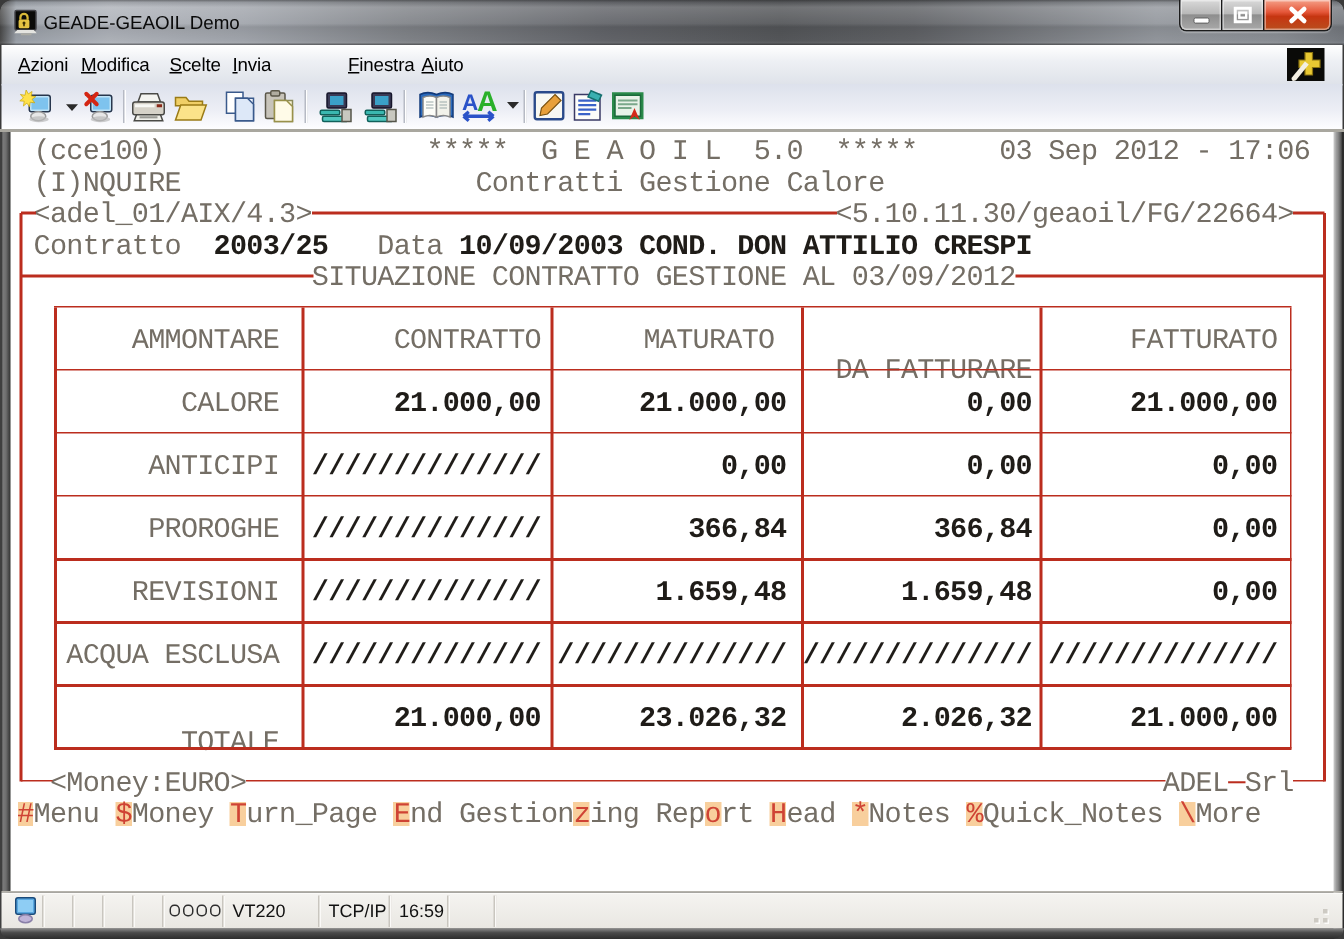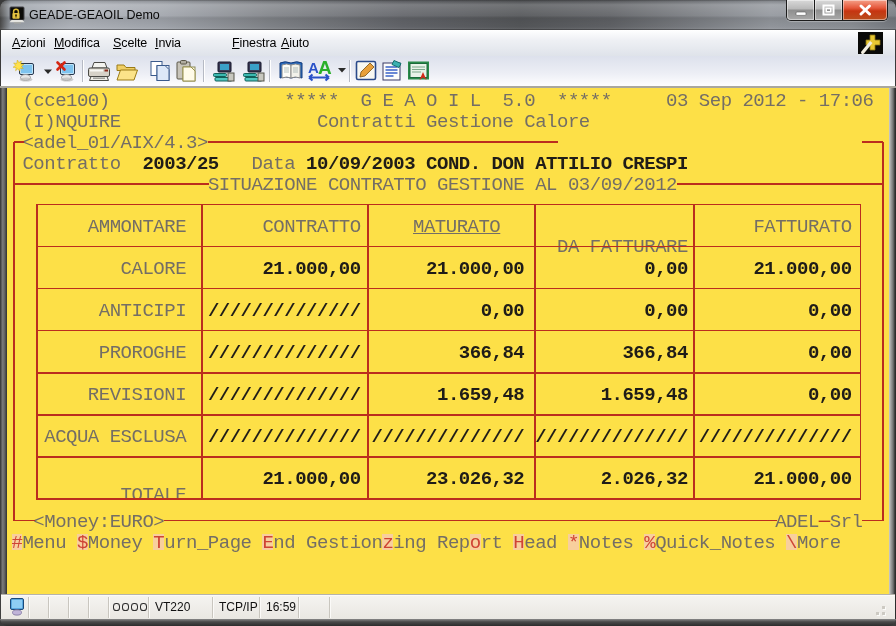--- a/index.html
+++ b/index.html
@@ -25,21 +25,21 @@
 #cb-close{width:45px;border-right:none;border-radius:0 0 4px 0;
  background:linear-gradient(180deg,#f5a088,#e5573a 40%,#c63511 55%,#b94e1d);}
 #menubar{position:absolute;left:1px;top:30px;width:894px;height:26px;
  background:linear-gradient(180deg,#ffffff,#eef0f4 40%,#dfe3ea);border-bottom:1px solid #e8e8e8;}
 .mi{position:absolute;top:6px;font-size:12.5px;letter-spacing:-0.1px;color:#000;}
 .mi u{text-decoration:underline;}
 #toolbar{position:absolute;left:1px;top:56px;width:894px;height:31px;
  background:linear-gradient(180deg,#dde1ec,#eceef5 55%,#fbfbfd 90%,#ffffff);}
 #toolbar .sep{position:absolute;top:4px;width:1px;height:22px;background:#b6bac4;border-right:1px solid #fff;}
 #tbedge{position:absolute;left:0;top:86px;width:896px;height:2px;background:#a9a79f;}
-#term{position:absolute;left:0;top:88px;width:896px;height:506px;background:#fde047;}
+#term{position:absolute;left:0;top:88px;width:896px;height:506px;background:#ffffff;}
 #statusbar{position:absolute;left:1px;top:594px;width:894px;height:25px;box-sizing:border-box;
  border-top:1px solid #b5b3ac;box-shadow:inset 0 1px 0 #fbfaf8;
  background:linear-gradient(180deg,#f5f4f1,#e9e7e2);font-size:12px;color:#111;}
 .ssep{position:absolute;top:2px;width:1px;height:21px;background:#c9c6bf;border-right:1px solid #fbfaf8;}
 #botframe{position:absolute;left:0;top:619px;width:896px;height:7px;
  background:linear-gradient(180deg,#8a8a8a,#4a4a4a 40%,#2c2c2c);border-radius:0 0 7px 7px;}
 .lframe{position:absolute;left:0;top:88px;width:7px;height:531px;
  background:linear-gradient(90deg,#3f3f3f 0,#3f3f3f 1px,#7a7a7a 2px,#6e6e6e 4px,#454545 6px,#30312f 7px);}
 .rframe{position:absolute;right:0;top:88px;width:7px;height:531px;
  background:linear-gradient(270deg,#2c2c2c 0,#2c2c2c 1px,#585858 2px,#8a8a8a 4px,#9b9b9b 5px,#cfcfcf 7px);}
@@ -193,28 +193,29 @@
       </svg>
     </div>
 <div id="tbedge"></div>
 <div id="term">
 <div class="t" style="left:22.41px;top:2.5px;color:#746e65;">(cce100)</div>
 <div class="t" style="left:284.25px;top:2.5px;color:#746e65;">*****&nbsp;&nbsp;G&nbsp;E&nbsp;A&nbsp;O&nbsp;I&nbsp;L&nbsp;&nbsp;5.0&nbsp;&nbsp;*****</div>
 <div class="t" style="left:666.1px;top:2.5px;color:#746e65;">03&nbsp;Sep&nbsp;2012&nbsp;-&nbsp;17:06</div>
 <div class="t" style="left:22.41px;top:23.55px;color:#746e65;">(I)NQUIRE</div>
 <div class="t" style="left:316.98px;top:23.55px;color:#746e65;">Contratti&nbsp;Gestione&nbsp;Calore</div>
 <div class="t" style="left:22.41px;top:44.6px;color:#746e65;">&lt;adel_01/AIX/4.3&gt;</div>
+<div class="t" style="left:557.0px;top:44.6px;color:#746e65;">&lt;5.10.11.30/geaoil/FG/22664&gt;</div>
 <div class="t" style="left:22.41px;top:65.65px;color:#746e65;">Contratto</div>
 <div class="t" style="left:142.42px;top:65.65px;color:#1f1c18;font-weight:bold;">2003/25</div>
 <div class="t" style="left:251.52px;top:65.65px;color:#746e65;">Data</div>
 <div class="t" style="left:306.07px;top:65.65px;color:#1f1c18;font-weight:bold;">10/09/2003&nbsp;COND.&nbsp;DON&nbsp;ATTILIO&nbsp;CRESPI</div>
 <div class="t" style="left:207.88px;top:86.7px;color:#746e65;">SITUAZIONE&nbsp;CONTRATTO&nbsp;GESTIONE&nbsp;AL&nbsp;03/09/2012</div>
 <div class="t" style="left:87.87px;top:128.8px;color:#746e65;">AMMONTARE</div>
 <div class="t" style="left:262.43px;top:128.8px;color:#746e65;">CONTRATTO</div>
-<div class="t" style="left:413px;top:128.8px;color:#746e65;text-decoration:underline;">MATURATO</div>
+<div class="t" style="left:429px;top:128.8px;color:#746e65;">MATURATO</div>
 <div class="t" style="left:557.0px;top:128.8px;color:#746e65;margin-top:20px;">DA&nbsp;FATTURARE</div>
 <div class="t" style="left:753.38px;top:128.8px;color:#746e65;">FATTURATO</div>
 <div class="t" style="left:120.6px;top:170.9px;color:#746e65;">CALORE</div>
 <div class="t" style="left:262.43px;top:170.9px;color:#1f1c18;font-weight:bold;">21.000,00</div>
 <div class="t" style="left:426.08px;top:170.9px;color:#1f1c18;font-weight:bold;">21.000,00</div>
 <div class="t" style="left:644.28px;top:170.9px;color:#1f1c18;font-weight:bold;">0,00</div>
 <div class="t" style="left:753.38px;top:170.9px;color:#1f1c18;font-weight:bold;">21.000,00</div>
 <div class="t" style="left:98.78px;top:213.0px;color:#746e65;">ANTICIPI</div>
 <div class="t" style="left:207.88px;top:213.0px;color:#1f1c18;font-weight:bold;">//////////////</div>
 <div class="t" style="left:480.63px;top:213.0px;color:#1f1c18;font-weight:bold;">0,00</div>

